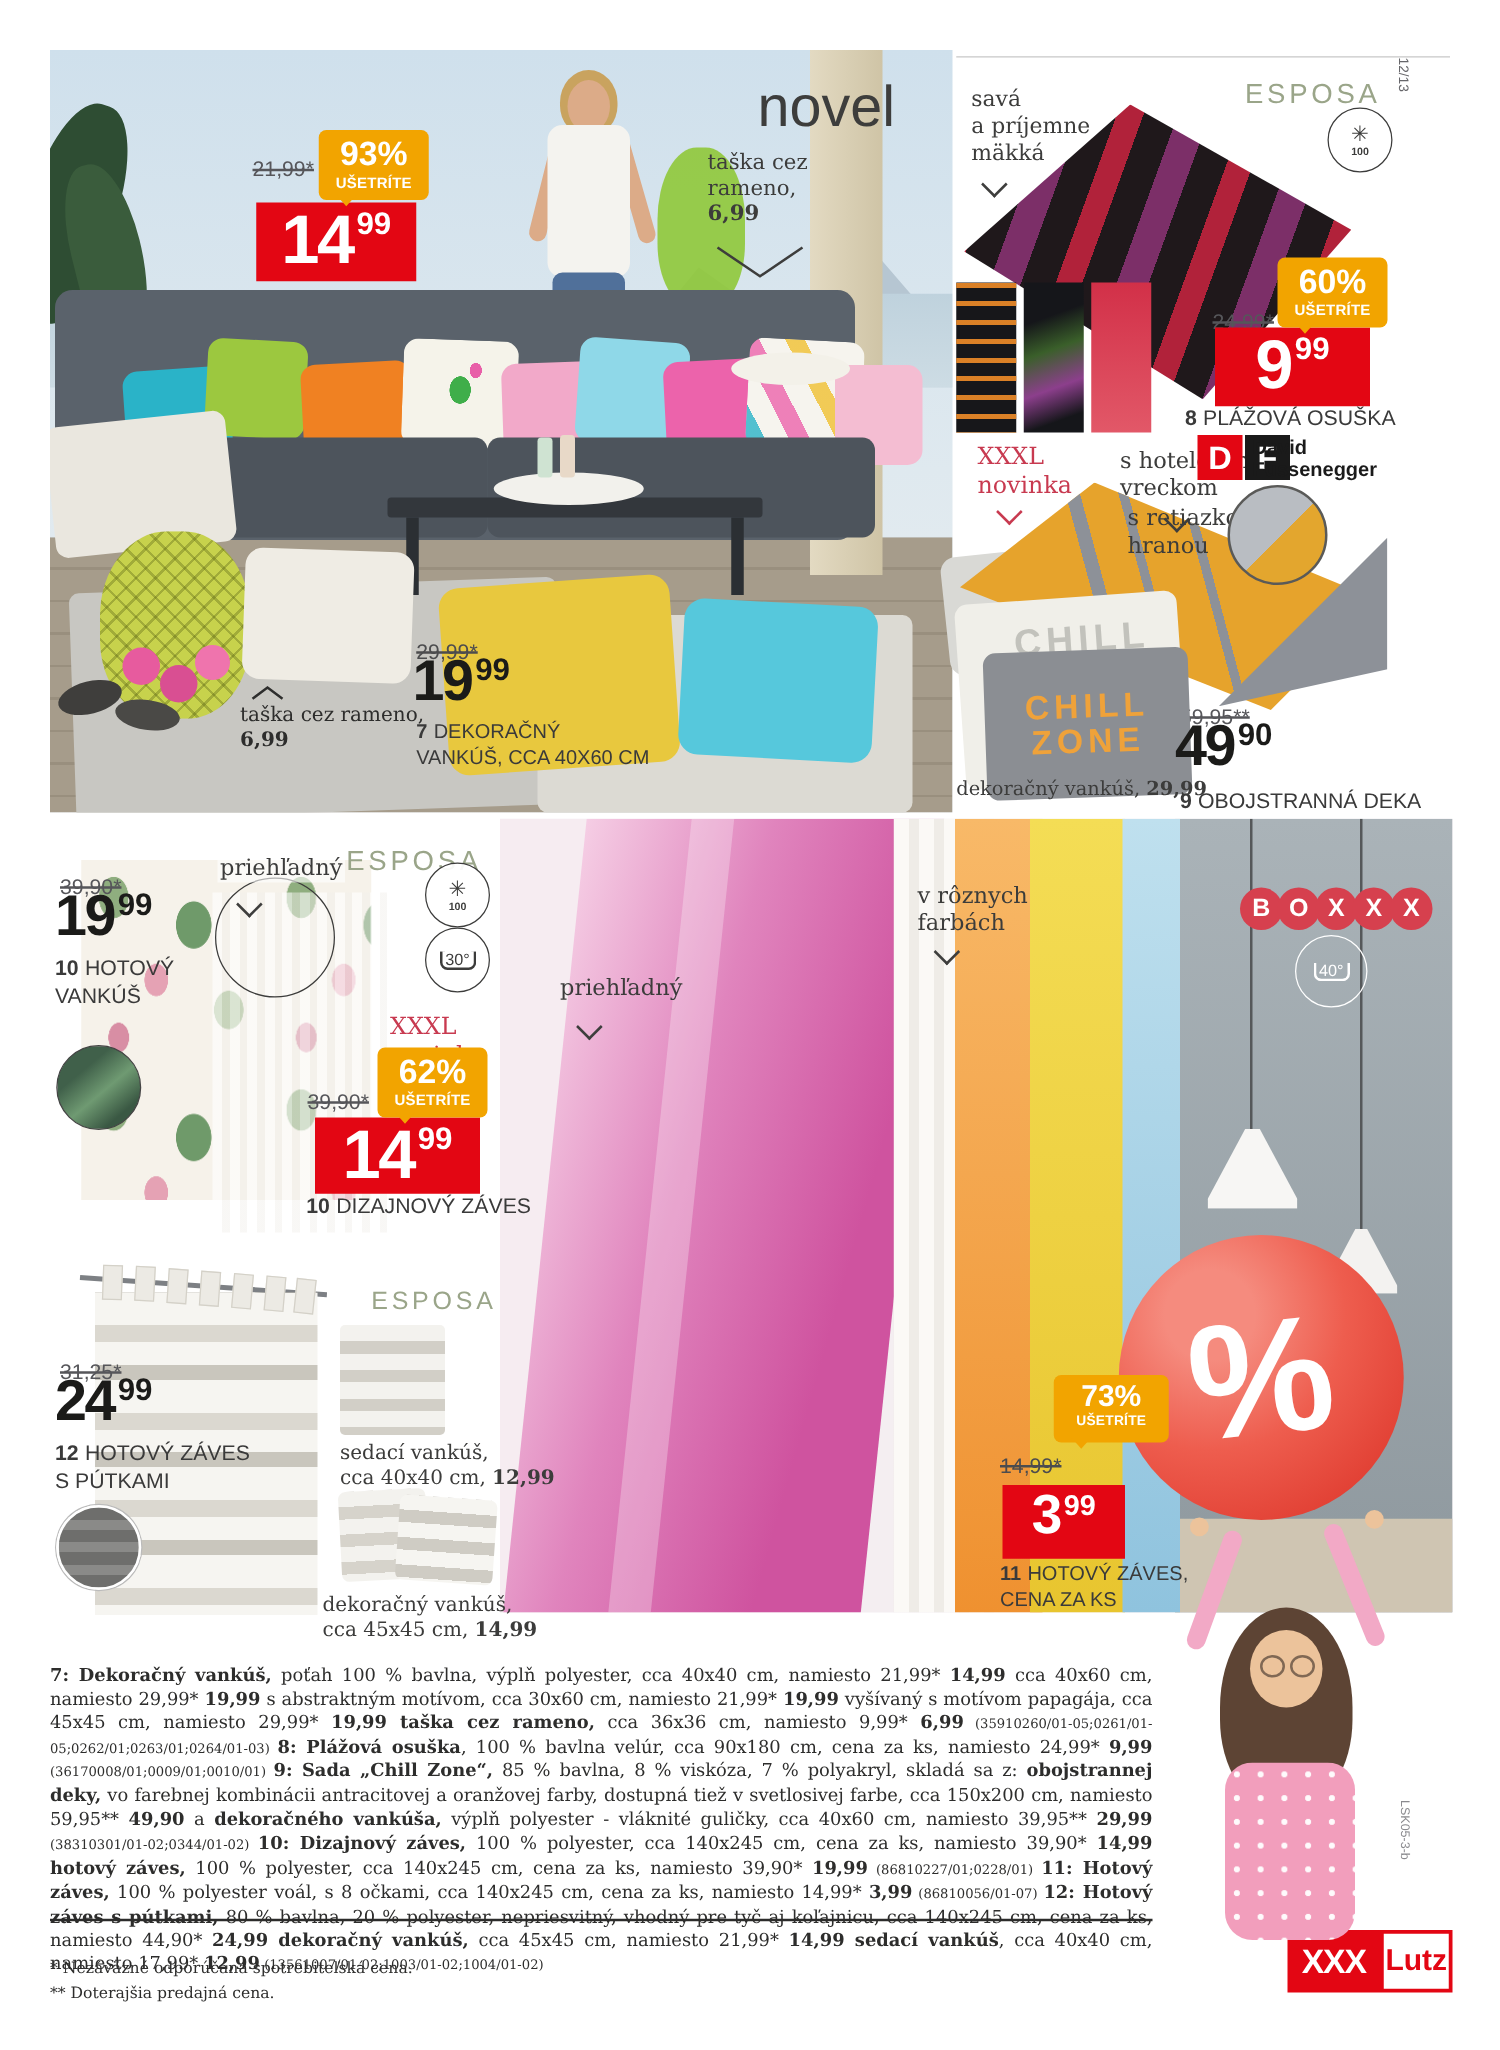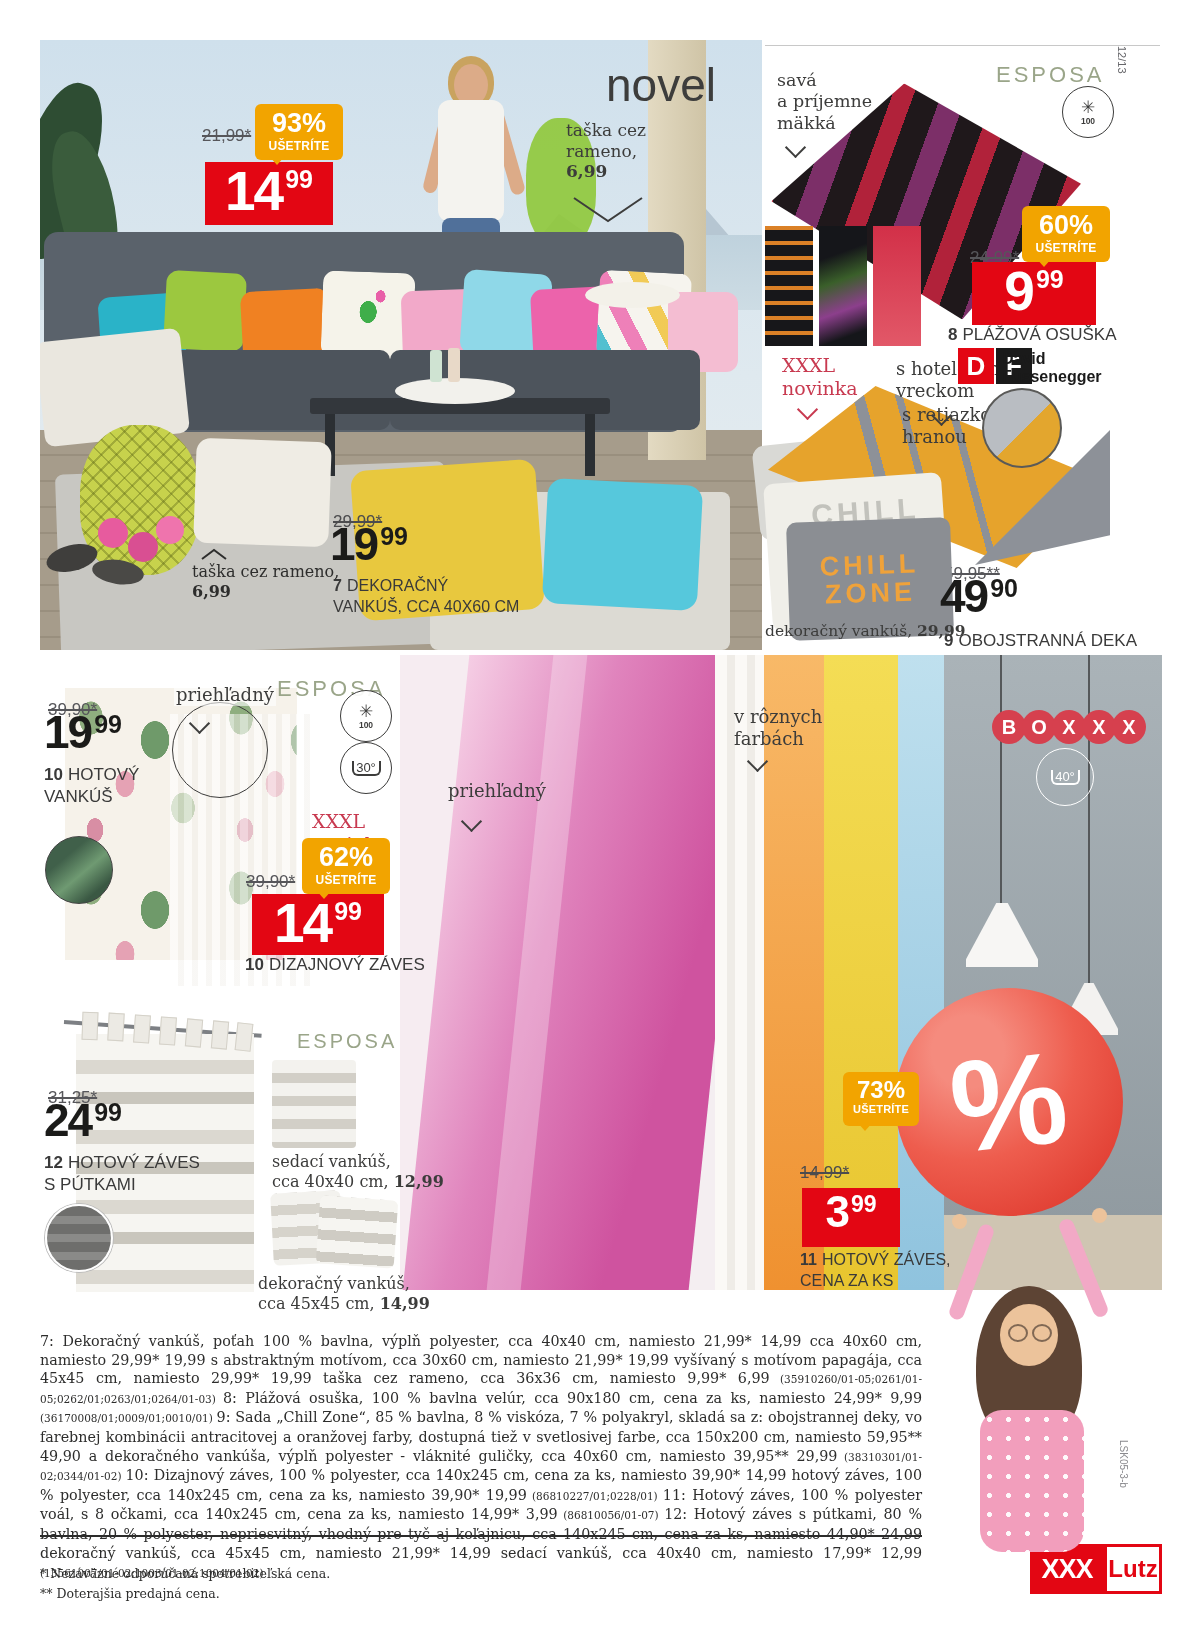--- a/index.html
+++ b/index.html
@@ -29,21 +29,21 @@
   .chev{position:absolute;width:13px;height:13px;border-left:2px solid #3e3e3d;border-bottom:2px solid #3e3e3d;
         transform:rotate(-45deg);z-index:5}
   .chev.red{border-color:#c83a50}
   .circle-icon{position:absolute;border:1.5px solid #3c3c3b;border-radius:50%;background:rgba(255,255,255,.92);
         display:flex;flex-direction:column;align-items:center;justify-content:center;
         font-family:"Liberation Sans",sans-serif;color:#3c3c3b;z-index:6}
   .tub{width:25px;height:13px;border:2px solid #3c3c3b;border-top:none;border-radius:0 0 6px 6px;
        font-size:13px;font-weight:normal;display:flex;align-items:center;justify-content:center;line-height:1}
   .sun{font-size:17px;line-height:1}
   .icnum{font-size:8.5px;font-weight:bold;line-height:1;margin-top:1px}
-  .seg-b{font-weight:normal}
+  .seg-b{font-weight:bold}
   .seg-n{font-size:10.5px}
   .shape{position:absolute}
 </style>
 </head>
 <body>
 
 <div class="page">
 
   <div class="abs" style="left:40px;top:40px;width:722px;height:610px;overflow:hidden;background:linear-gradient(#cfe0ec 0%,#dfe9ef 55%,#e9eef0 100%)">
     <div class="shape" style="left:440px;top:150px;width:282px;height:120px;background:#b6c6d2;clip-path:polygon(0 100%,28% 20%,55% 65%,78% 10%,100% 70%,100% 100%)"></div>
@@ -332,21 +332,21 @@
     <span style="width:34px;height:34px;border-radius:50%;background:#d6404e;color:#fff;font:bold 20px 'Liberation Sans',sans-serif;display:flex;align-items:center;justify-content:center">B</span>
     <span style="width:34px;height:34px;border-radius:50%;background:#d6404e;color:#fff;font:bold 20px 'Liberation Sans',sans-serif;display:flex;align-items:center;justify-content:center;margin-left:-4px">O</span>
     <span style="width:34px;height:34px;border-radius:50%;background:#d6404e;color:#fff;font:bold 20px 'Liberation Sans',sans-serif;display:flex;align-items:center;justify-content:center;margin-left:-4px">X</span>
     <span style="width:34px;height:34px;border-radius:50%;background:#d6404e;color:#fff;font:bold 20px 'Liberation Sans',sans-serif;display:flex;align-items:center;justify-content:center;margin-left:-4px">X</span>
     <span style="width:34px;height:34px;border-radius:50%;background:#d6404e;color:#fff;font:bold 20px 'Liberation Sans',sans-serif;display:flex;align-items:center;justify-content:center;margin-left:-4px">X</span>
   </div>
   <div class="circle-icon" style="left:1036px;top:748px;width:56px;height:56px;background:transparent;border-color:#fff;color:#fff">
     <span class="tub" style="border-color:#fff">40°</span>
   </div>
   <div class="old" style="left:800px;top:1163px;color:#4c4c4e;z-index:6">14,99*</div>
-  <div class="badge" style="left:843px;top:1072px;width:76px;height:54px">
+  <div class="badge" style="left:843px;top:1100px;width:92px;height:54px">
     <span class="pct" style="font-size:24px">73%</span>
     <span class="lbl" style="font-size:11px">UŠETRÍTE</span>
   </div>
   <div class="pricebox" style="left:802px;top:1188px;width:98px;height:54px">
     <span class="price">
         <span class="int" style="font-size:44px">3</span>
         <span class="dec" style="font-size:23px">99</span>
       </span>
   </div>
   <div class="plabel" style="left:800px;top:1250px;font-size:16px">

